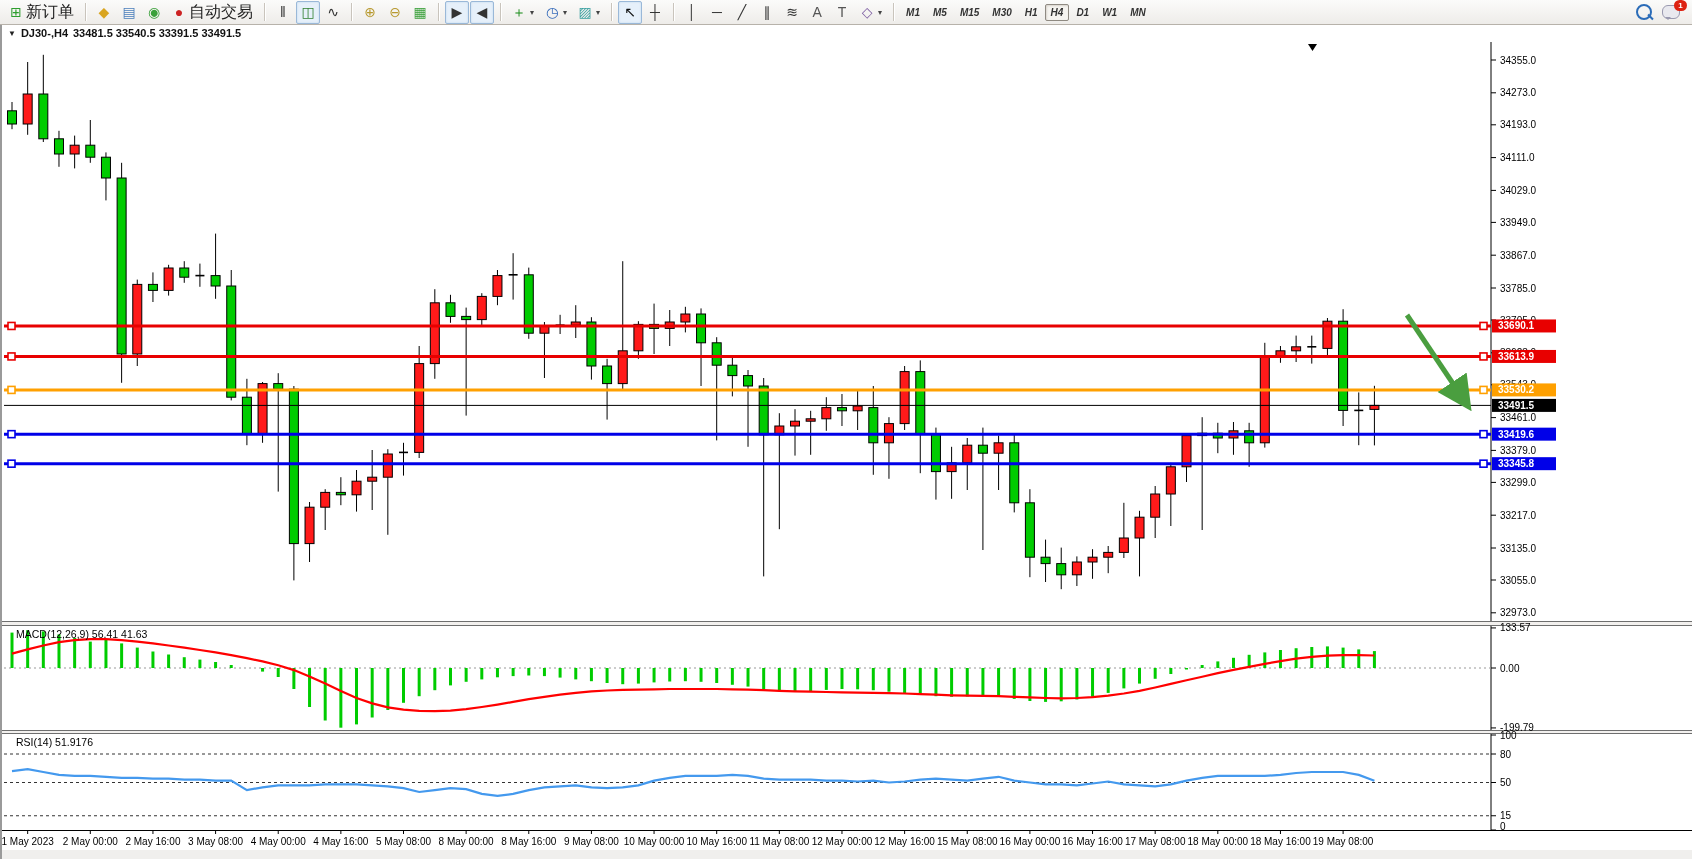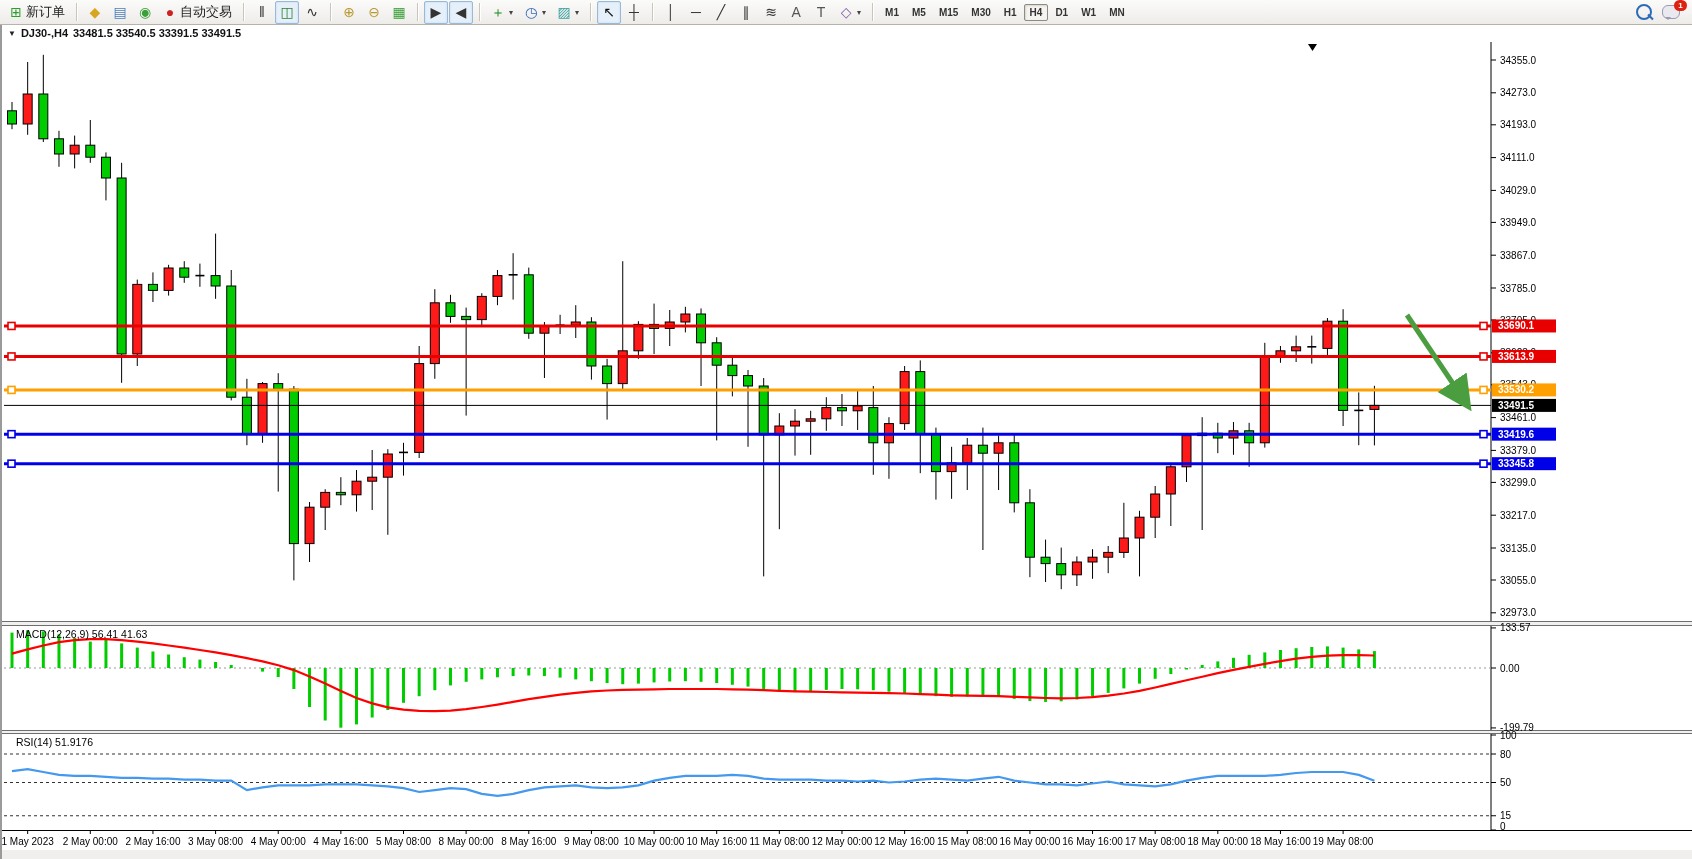--- a/index.html
+++ b/index.html
@@ -7,23 +7,23 @@
   #app{position:relative;width:1692px;height:859px;background:#fff;}
   
   #toolbar{position:absolute;left:0;top:0;width:1692px;height:25px;background:linear-gradient(#fbfbfa,#eeece9);
     border-bottom:1px solid #b7b2aa;display:flex;align-items:center;padding:0 4px;box-sizing:border-box;gap:1px;}
   .tb-group{display:flex;align-items:center;gap:1px;}
   .tb-sep{width:1px;height:18px;background:#c9c4bc;margin:0 5px;box-shadow:1px 0 0 #fff;}
   .tb-btn{display:flex;align-items:center;gap:3px;height:21px;padding:0 4px;border:1px solid transparent;
     border-radius:2px;font-size:12px;color:#222;cursor:default;white-space:nowrap;}
   .tb-btn.active{background:#e6f0fa;border:1px solid #9ab8d8;box-shadow:inset 0 0 2px #bcd3ea;}
   .tb-icon{font-size:14px;line-height:14px;display:inline-block;min-width:14px;text-align:center;}
-  .tb-label{font-size:13px;}
+  .tb-label{font-size:16px;}
   .tb-caret{font-size:8px;color:#444;margin-left:1px;}
-  .tf-btn{font-size:10px;font-weight:bold;color:#333;padding:2px 5px;border:1px solid transparent;border-radius:2px;}
+  .tf-btn{font-size:10px;font-weight:bold;color:#333;padding:2px 5px;border:1px solid transparent;border-radius:2px;font-style:italic;}
   .tf-btn.active{background:#f6f4f0;border:1px solid #8f8a82;box-shadow:inset 1px 1px 2px #d8d4cd;}
   #tb-right{margin-left:auto;display:flex;align-items:center;gap:10px;padding-right:8px;}
   .mag{position:relative;width:12px;height:12px;border:2px solid #2b6cb8;border-radius:50%;}
   .mag::after{content:"";position:absolute;left:9px;top:10px;width:7px;height:2px;background:#2b6cb8;transform:rotate(45deg);}
   .bubble{position:relative;width:16px;height:12px;background:#e9e9ef;border:1px solid #9a9ab0;border-radius:6px;}
   .bubble::after{content:"";position:absolute;left:2px;top:11px;border:3px solid transparent;border-top-color:#9a9ab0;}
   .badge{position:absolute;right:-7px;top:-5px;min-width:11px;height:11px;background:#dd2211;color:#fff;border-radius:6px;
     font-size:8px;font-weight:bold;text-align:center;line-height:11px;padding:0 1px;}
   
   #chart-win{position:absolute;left:0;top:25px;width:1692px;height:834px;background:#fff;border-left:2px solid #9a9a9a;box-sizing:border-box;}

